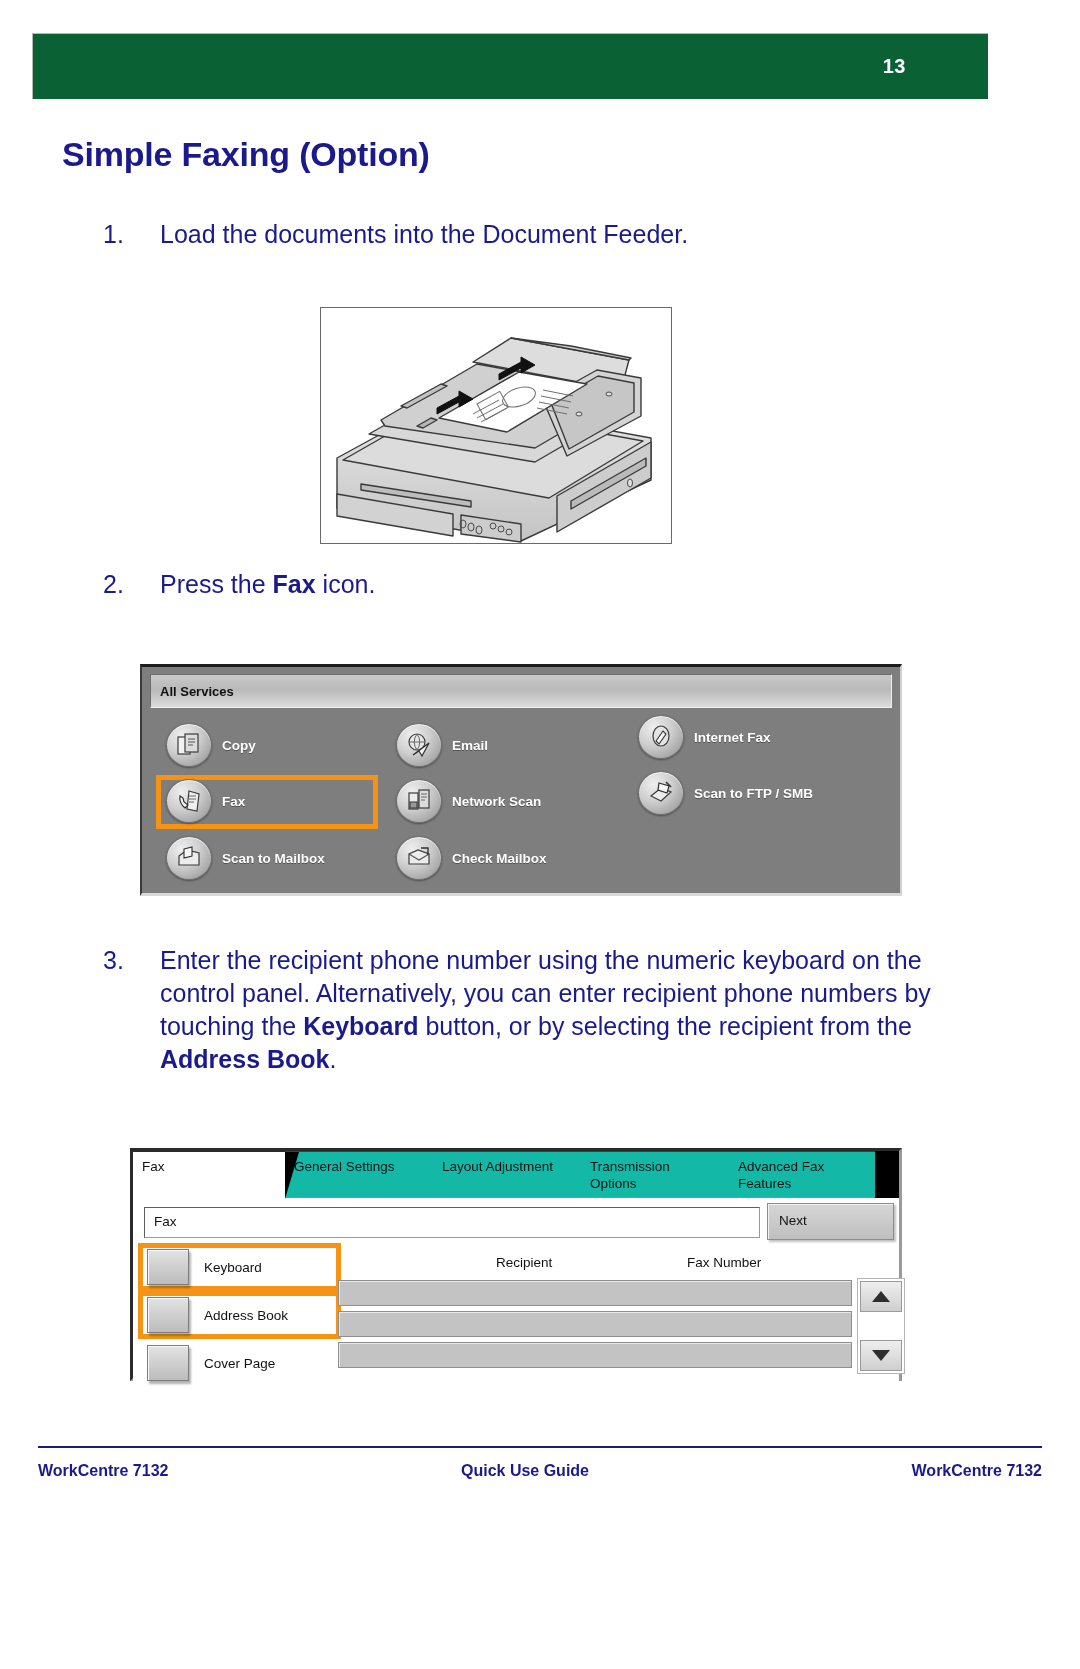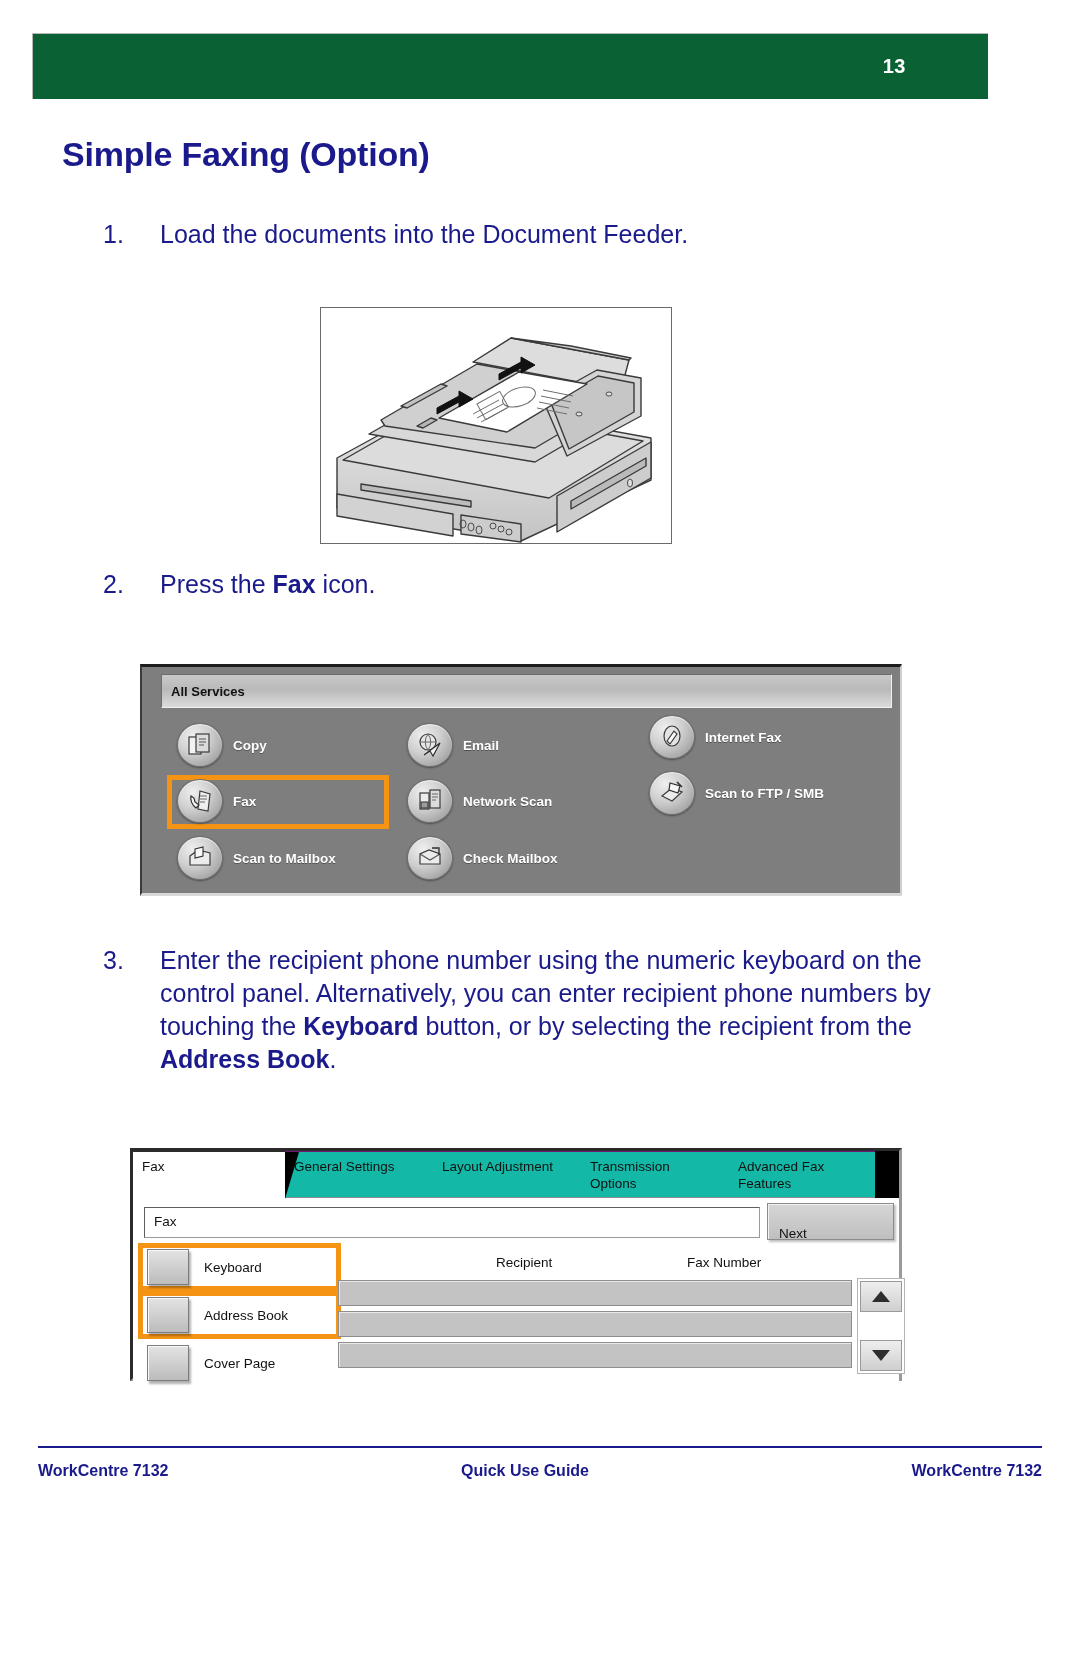--- a/index.html
+++ b/index.html
@@ -53,21 +53,21 @@
   .illus svg{ display:block; }
 
   
   .svc-panel{
     position:absolute; left:140px; top:664px; width:762px; height:232px;
     background:#7e7e7e;
     border-top:3px solid #1d1d1d;
     border-left:2px solid #3a3a3a;
     border-right:2px solid #cfcfcf;
     border-bottom:3px solid #d8d8d8;
-    padding:7px 8px 8px 19px;
+    padding:7px 8px 8px 8px;
   }
   .svc-titlebar{
     height:34px; width:100%;
     background:linear-gradient(to bottom,#c9c9c9 0%,#b9b9b9 45%,#dcdcdc 100%);
     border-top:1px solid #6d6d6d;
     border-left:1px solid #6d6d6d;
     border-right:1px solid #efefef;
     border-bottom:1px solid #efefef;
     display:flex; align-items:center;
   }
@@ -143,21 +143,21 @@
     background:#ffffff;
     border:1px solid #9a9a9a;
     border-top-color:#5e5e5e; border-left-color:#5e5e5e;
     font-size:13.5px; color:#111; padding:6px 0 0 9px;
   }
   .next-btn{
     position:absolute; left:634px; top:5px; width:127px; height:37px;
     background:linear-gradient(to bottom,#d6d6d6,#bfbfbf);
     border:1px solid #8c8c8c;
     box-shadow:inset 1px 1px 0 #f2f2f2, 2px 2px 2px rgba(0,0,0,.25);
-    font-size:13.5px; color:#111; padding:22px 0 0 11px;
+    font-size:13.5px; color:#111; padding:9px 0 0 11px;
   }
 
   .side-btn{
     position:absolute; left:14px; display:flex; align-items:center;
   }
   .side-btn .pad{
     width:42px; height:36px;
     background:linear-gradient(to bottom,#e3e3e3,#bcbcbc);
     border:1px solid #7c7c7c;
     box-shadow:inset 1px 1px 0 #fafafa, 2px 3px 2px rgba(0,0,0,.3);

